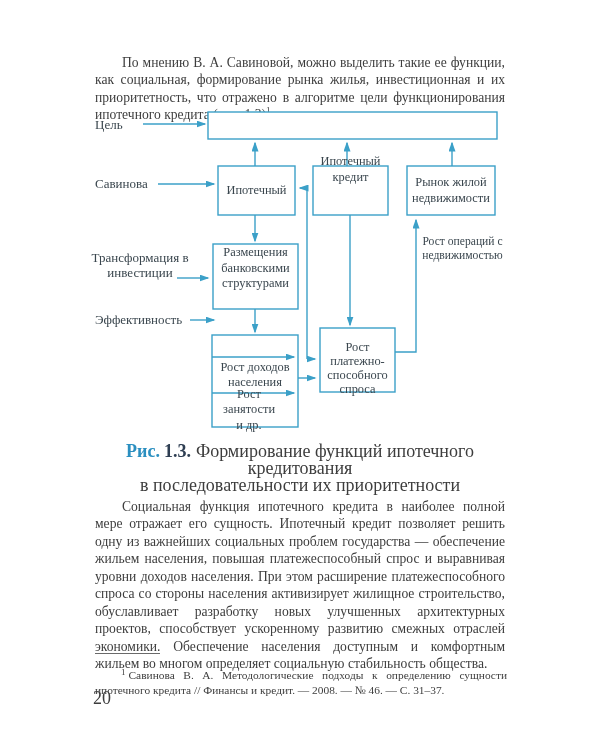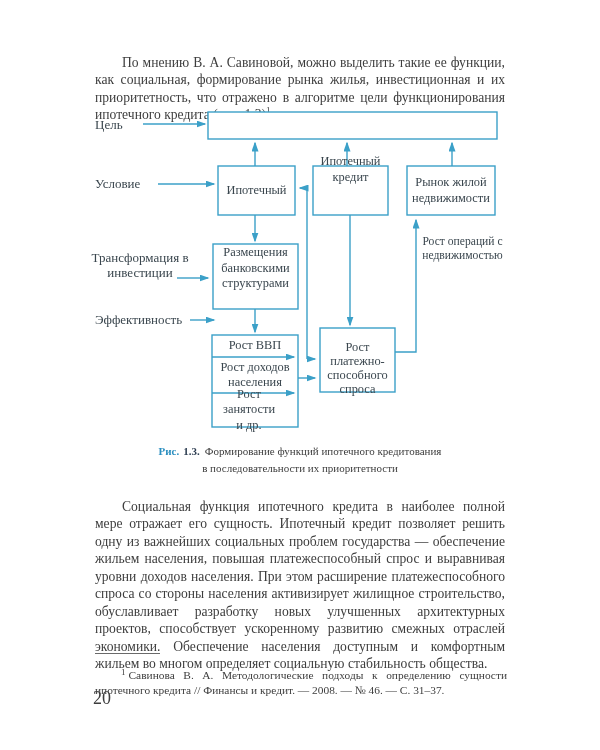--- a/index.html
+++ b/index.html
@@ -39,21 +39,21 @@
   .dbox .ln{display:block;}
   .dlabel{
     position:absolute;color:var(--diagram_ink);
     font-size:13px;line-height:15.4px;white-space:nowrap;
   }
   .dlabel.center{text-align:center;white-space:normal;}
   .annot{font-size:11.6px;line-height:14px;}
   
   .caption{
     position:absolute;left:95px;top:443px;width:410px;
-    text-align:center;font-size:11px;line-height:17px;
+    text-align:center;font-size:18px;line-height:17px;
   }
   .caption .figpre{color:var(--caption_accent);font-weight:bold;margin-right:4px;}
   .caption .fignum{color:#2e3e52;font-weight:bold;margin-right:5px;}
   
   .fnrule{position:absolute;left:95px;top:653px;width:65px;height:1px;background:#6a6a6a;}
   .footnote{
     position:absolute;left:95px;top:657px;width:412px;
     font-size:11.4px;line-height:14.2px;text-align:justify;text-indent:26px;
   }
   .footnote sup{margin-right:3px;}
@@ -94,21 +94,21 @@
       <path class="arrow" d="M190,212 H214" marker-end="url(#arr)"></path>
       <path class="arrow" d="M255,201 V224" marker-end="url(#arr)"></path>
       <path class="arrow" d="M350,107 V217" marker-end="url(#arr)"></path>
       <path class="arrow" d="M212,249 H294" marker-end="url(#arr)"></path>
       <path class="arrow" d="M212,285 H294" marker-end="url(#arr)"></path>
       <path class="arrow" d="M298,270 H315" marker-end="url(#arr)"></path>
       <path class="arrow" d="M395,244 H416 V112" marker-end="url(#arr)"></path>
     </svg>
 
     <div class="dlabel" style="left:95px;top:9px;">Цель</div>
-    <div class="dlabel" style="left:95px;top:68px;">Условие</div>
+    <div class="dlabel" style="left:95px;top:68px;">Савинова</div>
     <div class="dlabel center" style="left:90px;top:142px;width:100px;">
       <span class="ln">Трансформация</span>
       <span class="ln">в инвестиции</span>
     </div>
     <div class="dlabel" style="left:95px;top:204px;">Эффективность</div>
     <div class="dlabel center annot" style="left:410px;top:127px;width:105px;">
       <span class="ln">Рост операций</span>
       <span class="ln">с недвижимостью</span>
     </div>
 
@@ -125,21 +125,20 @@
         <span class="ln">недвижимости</span>
       </div>
     </div>
     <div class="dbox" style="left:213px;top:136px;width:85px;height:49px;">
       <div>
         <span class="ln">Размещения</span>
         <span class="ln">банковскими</span>
         <span class="ln">структурами</span>
       </div>
     </div>
-    <div class="dbox" style="left:212px;top:227px;width:86px;height:22px;">Рост ВВП</div>
     <div class="dbox" style="left:212px;top:249px;width:86px;height:36px;">
       <div>
         <span class="ln">Рост доходов</span>
         <span class="ln">населения</span>
       </div>
     </div>
     <div class="dbox" style="left:212px;top:285px;width:74px;height:34px;">
       <div>
         <span class="ln">Рост занятости</span>
         <span class="ln">и др.</span>

